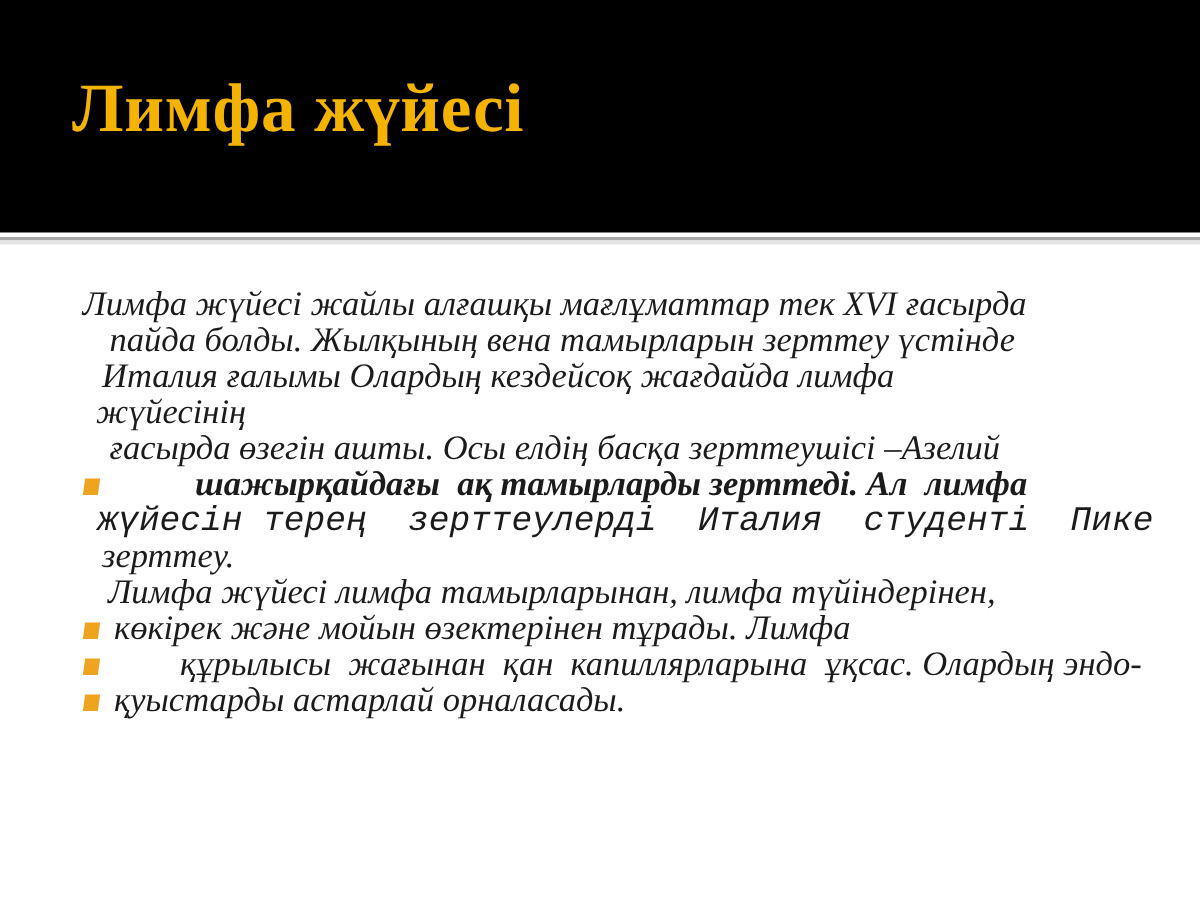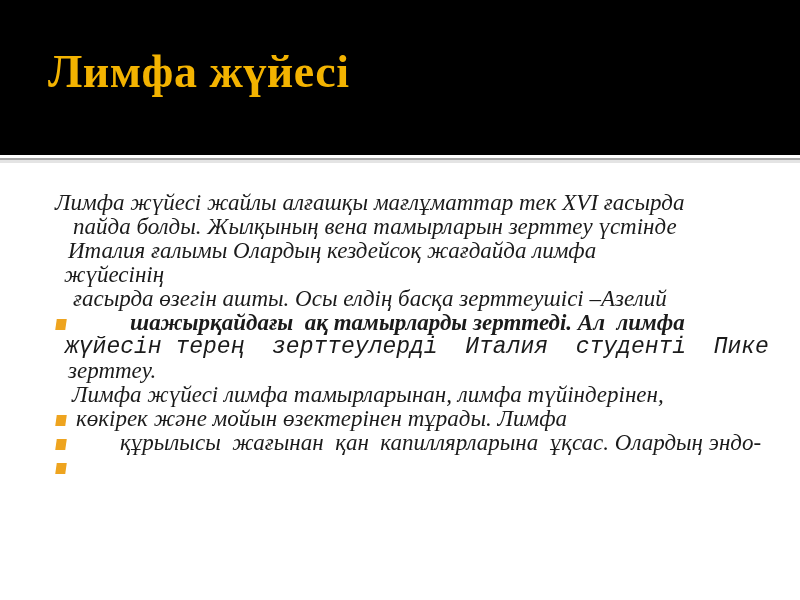--- a/index.html
+++ b/index.html
@@ -69,15 +69,15 @@
       <div class="body-line"><span class="line-text" style="left: 73px; font-family: Liberation Serif, serif;">пайда болды. Жылқының вена тамырларын зерттеу үстінде</span></div>
       <div class="body-line"><span class="line-text" style="left: 68px;">Италия ғалымы Олардың кездейсоқ жағдайда лимфа</span></div>
       <div class="body-line"><span class="line-text" style="left: 64px;">жүйесінің</span></div>
       <div class="body-line"><span class="line-text" style="left: 73px;">ғасырда өзегін ашты. Осы елдің басқа зерттеушісі –Азелий</span></div>
       <div class="body-line"><span class="bullet"></span><span class="line-text" style="left: 130px; font-weight: bold;">шажырқайдағы  ақ тамырларды зерттеді. Ал  лимфа</span></div>
       <div class="body-line"><span class="line-text" style="left: 65px; font-family: Liberation Mono, monospace;">жүйесін терең  зерттеулерді  Италия  студенті  Пике</span></div>
       <div class="body-line"><span class="line-text" style="left: 68px;">зерттеу.</span></div>
       <div class="body-line"><span class="line-text" style="left: 72px;">Лимфа жүйесі лимфа тамырларынан, лимфа түйіндерінен,</span></div>
       <div class="body-line"><span class="bullet"></span><span class="line-text" style="left: 76px;">көкірек және мойын өзектерінен тұрады. Лимфа</span></div>
       <div class="body-line"><span class="bullet"></span><span class="line-text" style="left: 76px; margin-left: 44px;">құрылысы  жағынан  қан  капиллярларына  ұқсас. Олардың эндо-</span></div>
-      <div class="body-line"><span class="bullet"></span></div>
+      <div class="body-line"><span class="bullet"></span><span class="line-text" style="left: 76px;">қуыстарды астарлай орналасады.</span></div>
     </main>
 </div>
 
 </body></html>

